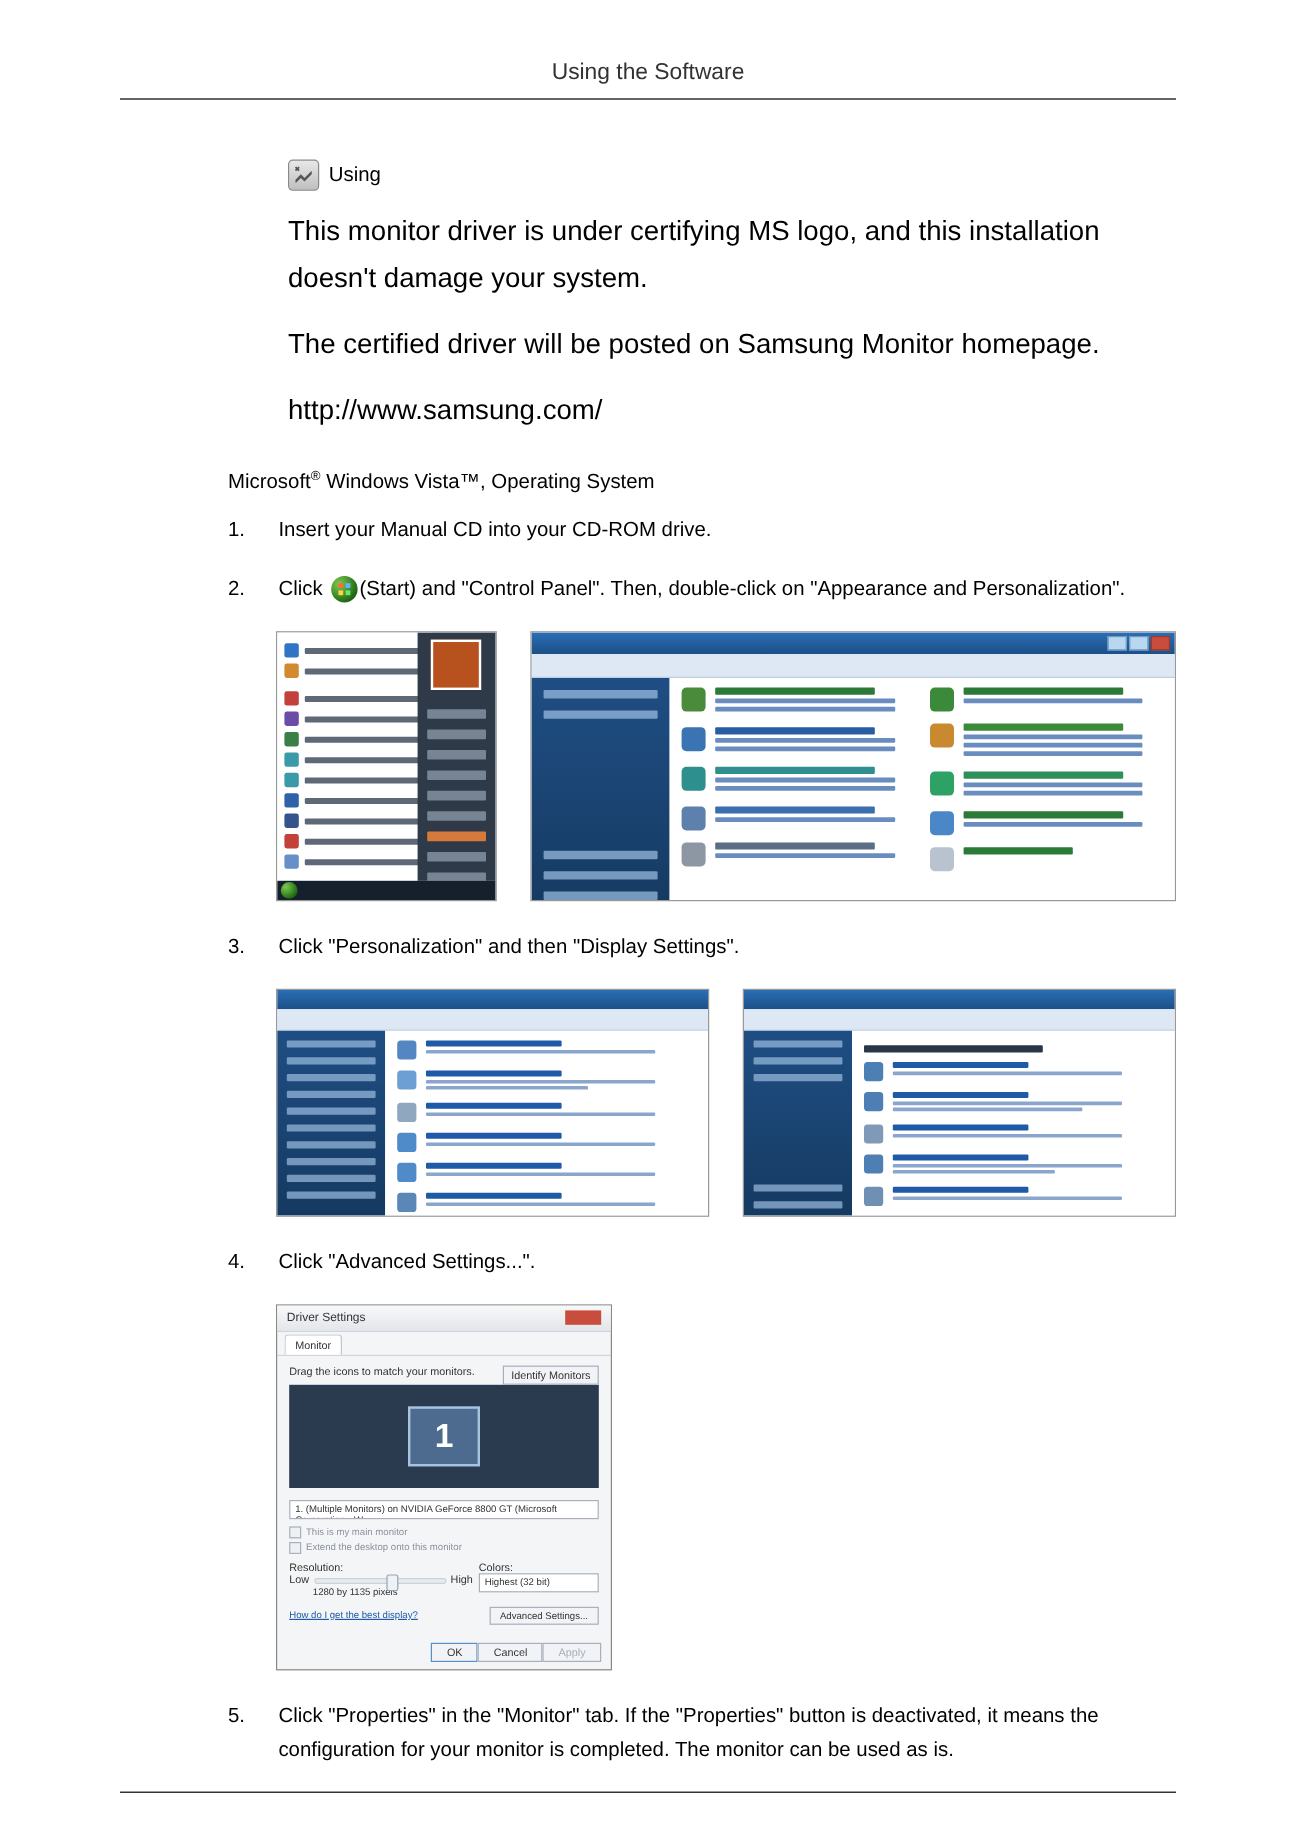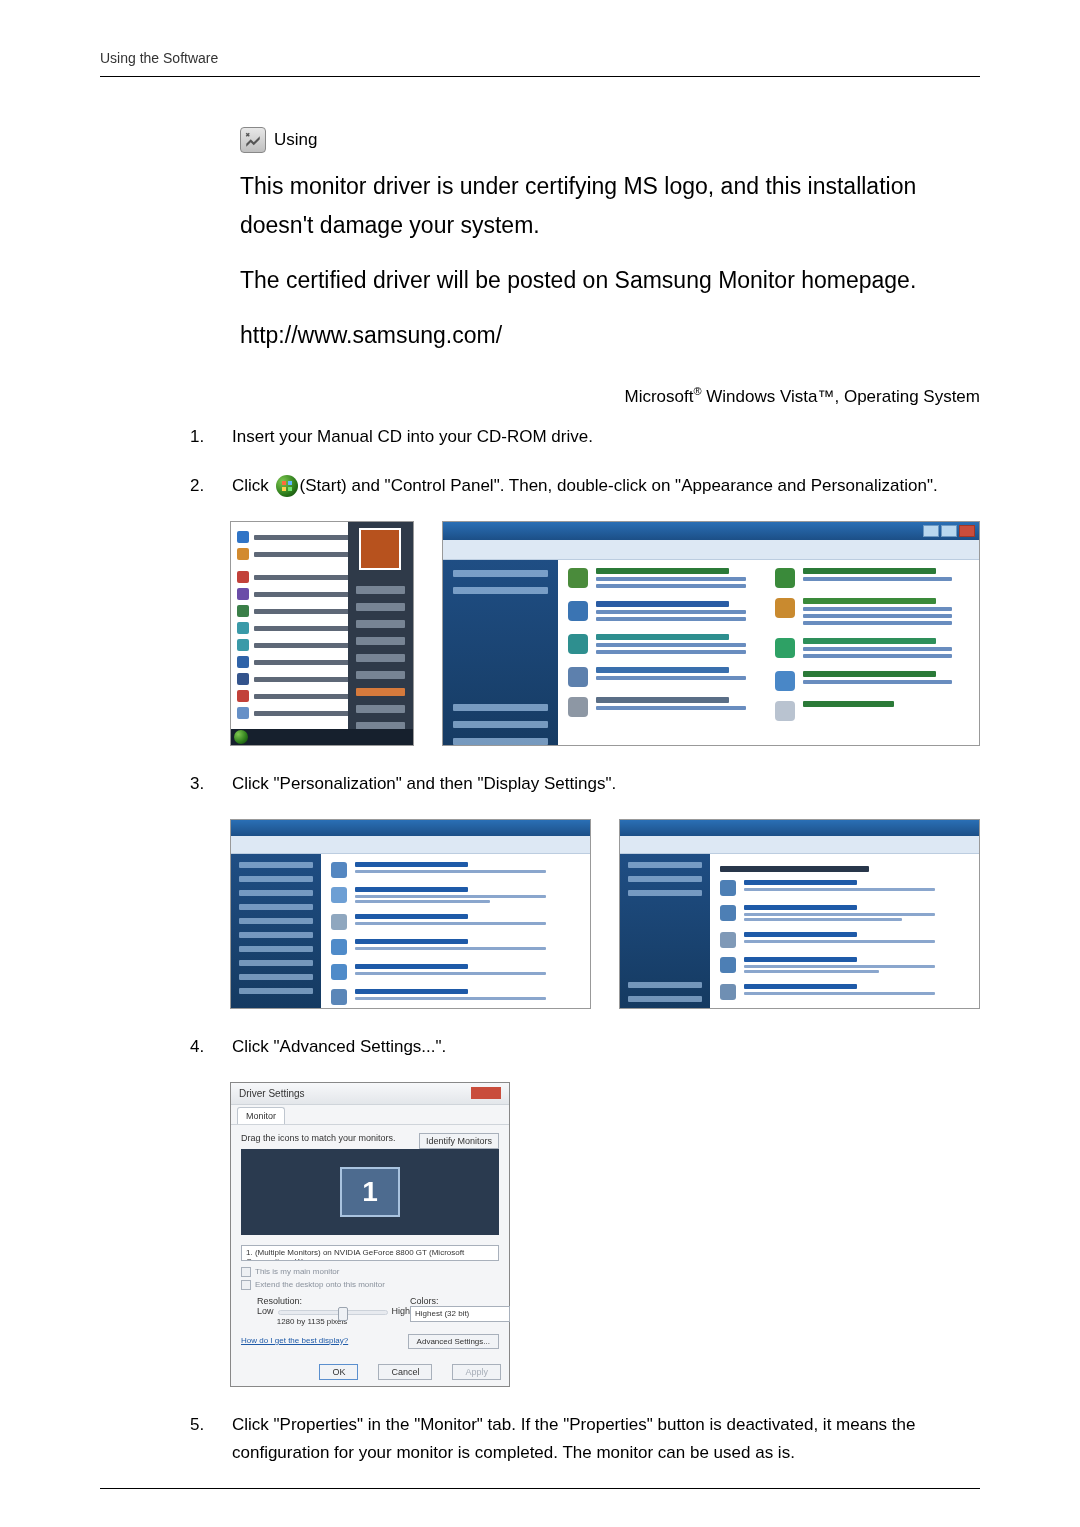--- a/index.html
+++ b/index.html
@@ -7,21 +7,22 @@
     font-family: Arial, Helvetica, sans-serif;
     background: #fff;
     width: 1080px;
     margin: 0 auto;
     color: #000;
   }
   .page {
     padding: 50px 100px 40px 100px;
   }
   .header-title {
-    font-size: 14px;
+    text-align: center;
+    font-size: 19px;
     color: #333;
     padding-bottom: 10px;
   }
   .header-rule {
     border: none;
     border-top: 1.5px solid #000;
     margin-bottom: 50px;
   }
   .note-block {
     margin-left: 140px;
@@ -49,24 +50,23 @@
     font-size: 23px;
     line-height: 1.7;
     margin-bottom: 16px;
   }
   .section-title {
     font-size: 21px;
     font-weight: bold;
     margin: 20px 0 18px 0;
   }
   .os-line {
-    margin-left: 66px;
+    margin-left: 90px;
     font-size: 17px;
     margin-bottom: 16px;
-    text-align: right;
   }
   sup { font-size: 11px; vertical-align: super; }
   .step {
     display: flex;
     gap: 22px;
     margin-left: 90px;
     margin-bottom: 20px;
     font-size: 17px;
     line-height: 1.7;
   }
@@ -181,28 +181,28 @@
   .shot-disp .tab { height:20px; border-bottom:1px solid #cfd4da; display:flex; align-items:flex-end; padding:0 6px;}
   .shot-disp .tab .tabbtn { font-size:9px; padding:3px 8px; background:#fff; border:1px solid #bfc6cf; border-bottom:none; border-radius:3px 3px 0 0; color:#333;}
   .shot-disp .body { padding:8px 10px; font-size:9px; color:#333;}
   .shot-disp .instr { margin-bottom:6px; color:#333;}
   .shot-disp .idbtn { float:right; padding:2px 6px; border:1px solid #a8b0bb; background:#f1f3f6; font-size:9px;}
   .shot-disp .monitor-area { clear:both; height:86px; background:#2a3a4f; margin:6px 0 10px 0; display:flex; align-items:center; justify-content:center;}
   .shot-disp .monitor { width:60px; height:50px; background:#4d6b8f; border:2px solid #a9c3df; display:flex; align-items:center; justify-content:center; color:#fff; font-size:28px; font-weight:bold;}
   .shot-disp .combo { height:16px; border:1px solid #a8b0bb; background:#fff; margin-bottom:6px; font-size:8px; padding:2px 4px; color:#333; overflow:hidden;}
   .shot-disp .chk { display:flex; align-items:center; gap:4px; font-size:8px; color:#8a929d; margin-bottom:3px;}
   .shot-disp .chk .box { width:10px; height:10px; border:1px solid #a8b0bb; background:#eef0f3;}
-  .shot-disp .row { display:flex; justify-content:space-between; margin-top:6px; font-size:9px;margin-left:16px;}
+  .shot-disp .row { display:flex; justify-content:space-between; margin-top:6px; font-size:9px;}
   .shot-disp .slider { height:5px; background:#e7eaef; border:1px solid #ccd2da; margin:4px 0 2px 0; position:relative; border-radius:3px; width:110px;}
   .shot-disp .slider .thumb { position:absolute; left:55%; top:-4px; width:10px; height:14px; background:#eef1f5; border:1px solid #9ba4b0; border-radius:2px;}
   .shot-disp .colorsel { width:100px; height:16px; border:1px solid #a8b0bb; background:#fff; font-size:8px; padding:2px 4px;}
   .shot-disp .reslbl { text-align:center; font-size:8px; color:#333; width:110px;}
   .shot-disp .link { color:#1e5aa8; text-decoration:underline; font-size:8px; margin-top:10px; display:inline-block;}
   .shot-disp .advbtn { float:right; padding:2px 8px; border:1px solid #a8b0bb; background:#f1f3f6; font-size:8px; margin-top:8px;}
-  .shot-disp .btnrow { position:absolute; bottom:6px; right:8px; display:flex; gap:20px;}
+  .shot-disp .btnrow { position:absolute; bottom:6px; right:8px; display:flex; gap:0;}
   .shot-disp .dbtn { padding:2px 12px; border:1px solid #a8b0bb; background:#f1f3f6; font-size:9px; color:#333;}
   .shot-disp .dbtn.dis { color:#a7aeb8;}
   .shot-disp .dbtn.blue { border-color:#5a8fce;}
 
   .footer-rule {
     border: none;
     border-top: 1.5px solid #000;
     margin-top: 18px;
   }
 </style>

